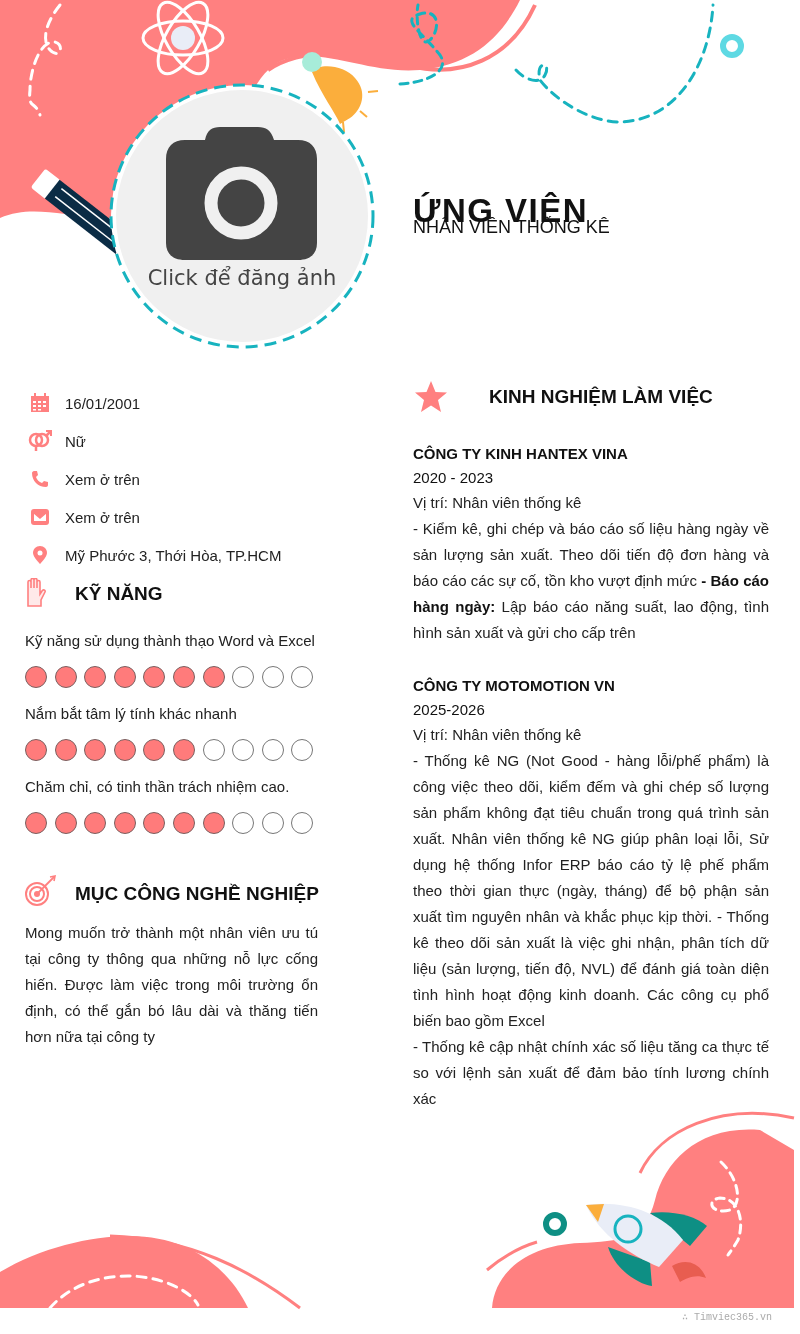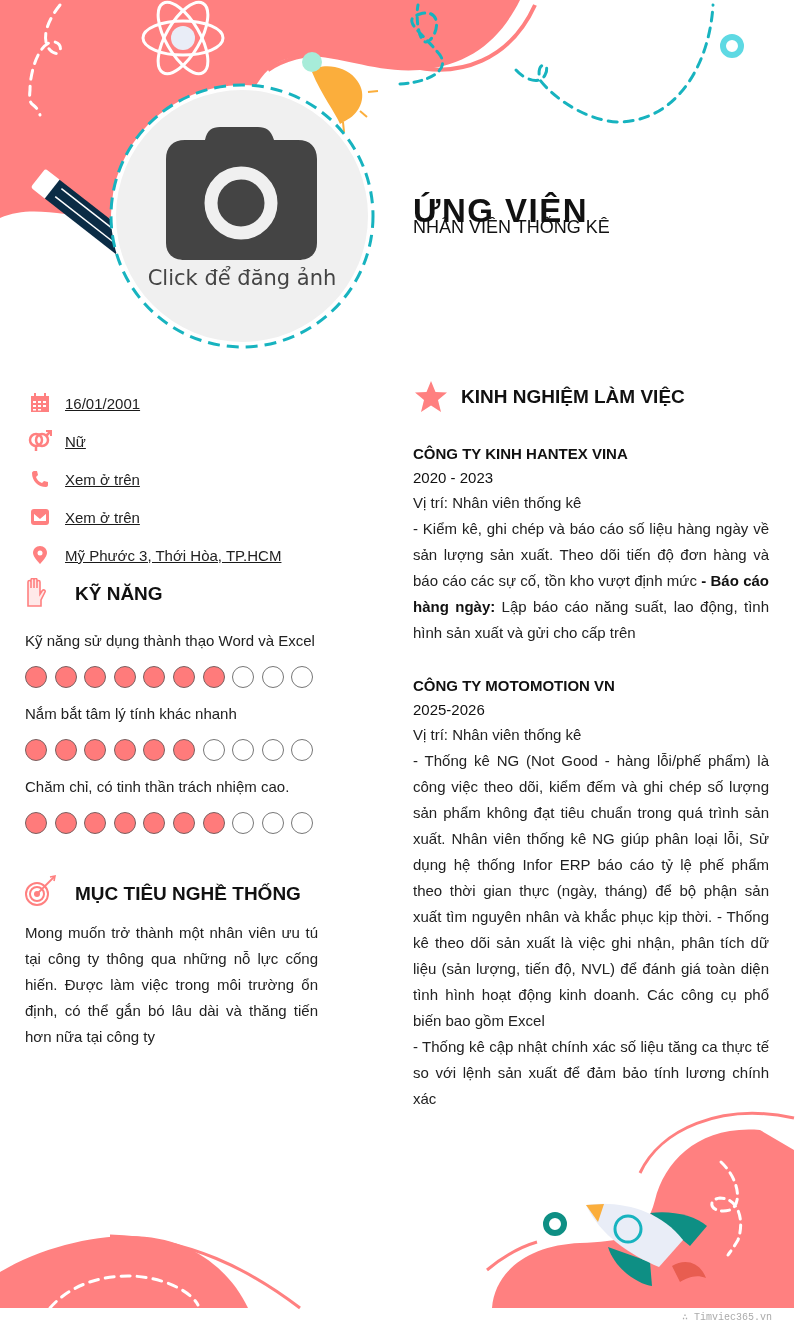--- a/index.html
+++ b/index.html
@@ -8,21 +8,21 @@
 
     .deco { position: absolute; left: 0; top: 0; pointer-events: none; }
 
     .avatar-wrap { position: absolute; left: 108px; top: 82px; width: 268px; height: 268px; cursor: pointer; }
     .avatar-inner { position: absolute; left: 8px; top: 8px; width: 252px; height: 252px; border-radius: 50%; background: #f0f0f0; }
     .avatar-caption { position: absolute; left: 0; width: 268px; top: 184px; text-align: center; font-family: "DejaVu Sans", sans-serif; font-size: 21px; color: #444; }
 
     .name { position: absolute; left: 413px; top: 168px; font-size: 33px; font-weight: bold; letter-spacing: 1.5px; color: #111; margin-top: 24px; }
     .job-title { position: absolute; left: 413px; top: 217px; font-size: 18px; color: #111; }
 
-    .info-list { position: absolute; left: 28px; top: 384px; width: 300px; text-decoration: underline; }
+    .info-list { position: absolute; left: 28px; top: 384px; width: 300px; }
     .info-row { display: flex; align-items: center; height: 38px; }
     .info-icon { width: 24px; height: 24px; display: flex; align-items: center; justify-content: center; margin-right: 13px; }
     .info-text { font-size: 15px; color: #222; }
 
     .sec-head { position: absolute; display: flex; align-items: center; }
     .sec-title { font-size: 19px; font-weight: bold; color: #111; }
 
     .skills { position: absolute; left: 25px; top: 630px; width: 300px; }
     .skill-label { font-size: 15px; color: #222; height: 22px; line-height: 22px; }
     .dots { display: flex; margin-top: 14px; margin-bottom: 15px; }
@@ -240,25 +240,25 @@
 <div class="sec-head" style="left:24px; top:874px;">
   <span style="width:34px; height:34px; display:inline-block;">
     <svg width="34" height="34" viewBox="0 0 34 34">
         <circle cx="13" cy="20" r="11" fill="none" stroke="#ff8080" stroke-width="2"></circle>
         <circle cx="13" cy="20" r="7" fill="none" stroke="#ff8080" stroke-width="2"></circle>
         <circle cx="13" cy="20" r="3" fill="#ff8080"></circle>
         <line x1="13" y1="20" x2="30" y2="3" stroke="#ff8080" stroke-width="1.8"></line>
         <path d="M26,3 L31,2 L30,7" fill="none" stroke="#ff8080" stroke-width="1.6"></path>
       </svg>
   </span>
-  <span class="sec-title" style="margin-left:17px; margin-top:6px;">MỤC TIÊU NGHỀ THỐNG</span>
+  <span class="sec-title" style="margin-left:17px; margin-top:6px;">MỤC CÔNG NGHỀ NGHIỆP</span>
 </div>
 <div class="objective">Mong muốn trở thành một nhân viên ưu tú tại công ty thông qua những nỗ lực cống hiến. Được làm việc trong môi trường ổn định, có thể gắn bó lâu dài và thăng tiến hơn nữa tại công ty</div>
 
-<div class="sec-head" style="left:414px; top:380px;">
+<div class="sec-head" style="left:414px; top:380px;gap:28px;">
   <span style="width:34px; height:34px; display:inline-block;">
     <svg width="34" height="34" viewBox="0 0 34 34">
         <polygon points="17,1 21.5,12 33,12.5 24,20 27,32 17,25.5 7,32 10,20 1,12.5 12.5,12" fill="#ff8080"></polygon>
       </svg>
   </span>
   <span class="sec-title" style="margin-left:13px;">KINH NGHIỆM LÀM VIỆC</span>
 </div>
 
 <div class="exp">
   <div class="job">

